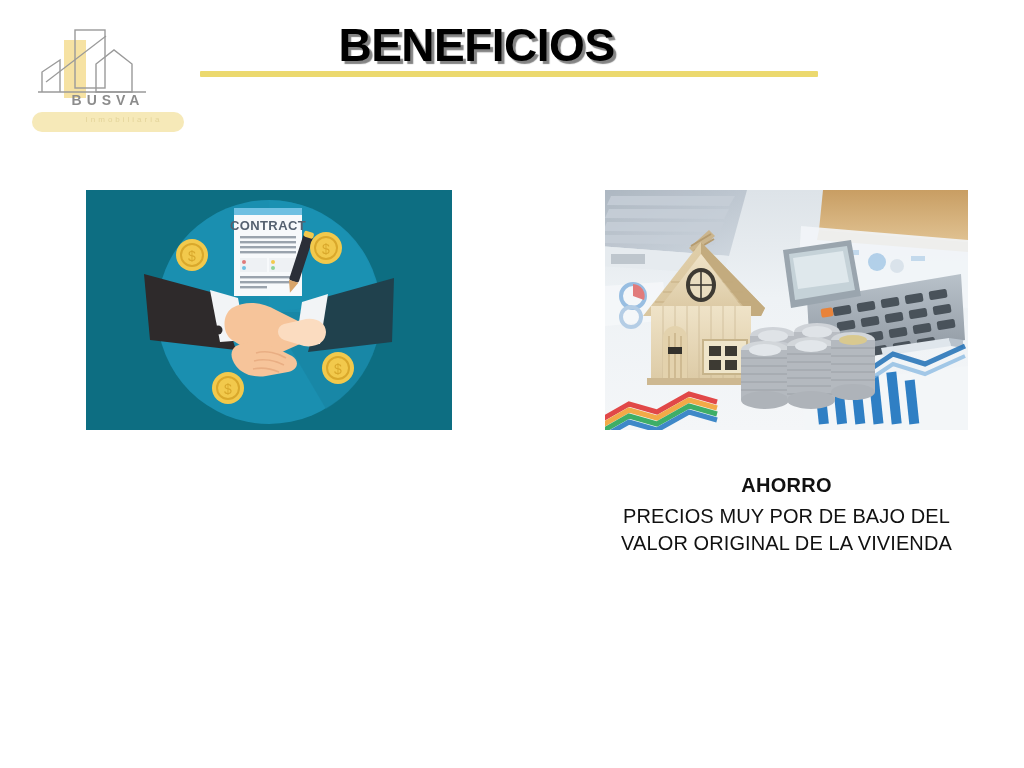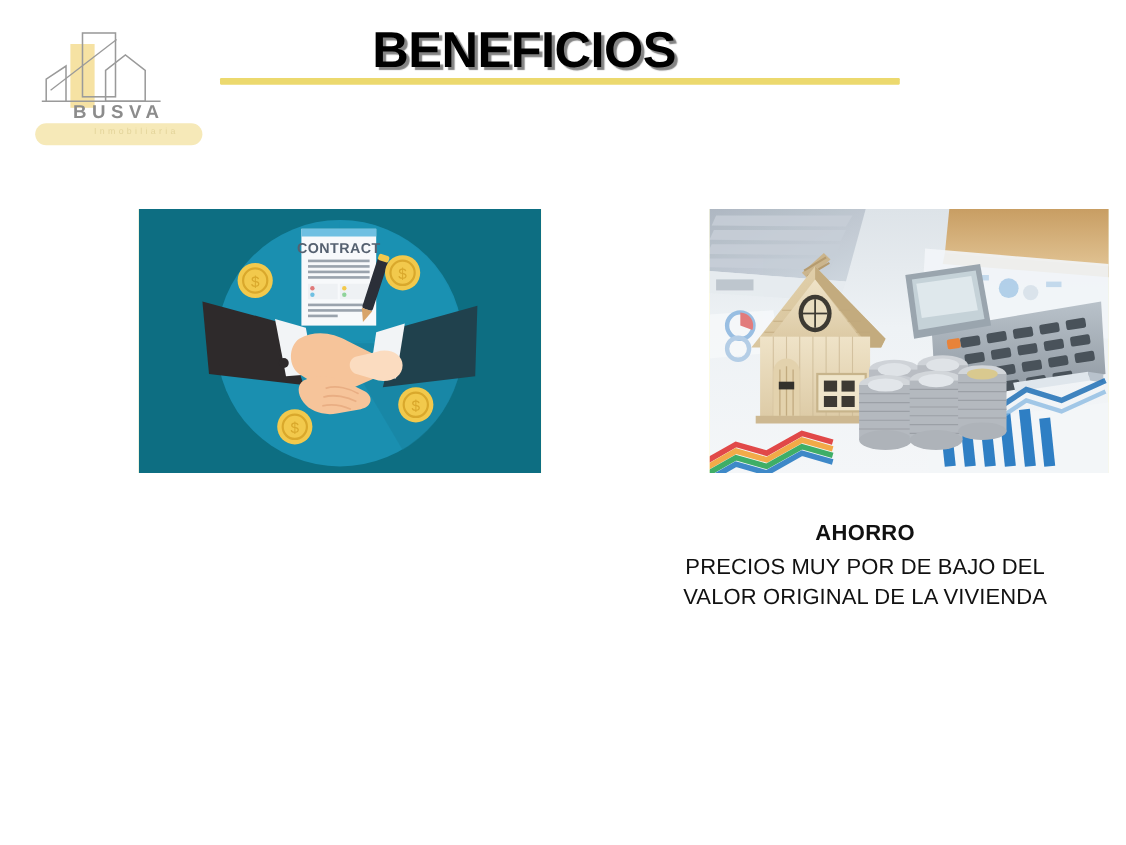--- a/index.html
+++ b/index.html
@@ -32,21 +32,21 @@
     width: 160px;
     height: 110px;
   }
   .logo svg { display: block; }
   .logo-wordmark {
     position: absolute;
     left: 10px;
     top: 66px;
     width: 140px;
     text-align: center;
-    font-size: 17px;
+    font-size: 14px;
     letter-spacing: 5px;
     font-weight: 600;
     color: #8c8c8c;
   }
   .logo-tagline-wrap {
     position: absolute;
     left: 4px;
     top: 86px;
     width: 152px;
     height: 20px;
@@ -93,22 +93,21 @@
     top: 190px;
   }
   .col-left  { left: 86px;  width: 366px; }
   .col-right { left: 605px; width: 363px; }
 
   .photo {
     width: 100%;
     height: 240px;
     overflow: hidden;
     position: relative;
-    background: #fef9c3;
-    margin-left: 40px;
+    background: #5eead4;
   }
   .photo svg { display: block; width: 100%; height: 100%; }
 
   .caption {
     margin-top: 42px;
     text-align: center;
     line-height: 1.38;
   }
   .caption-heading {
     font-size: 20px;

